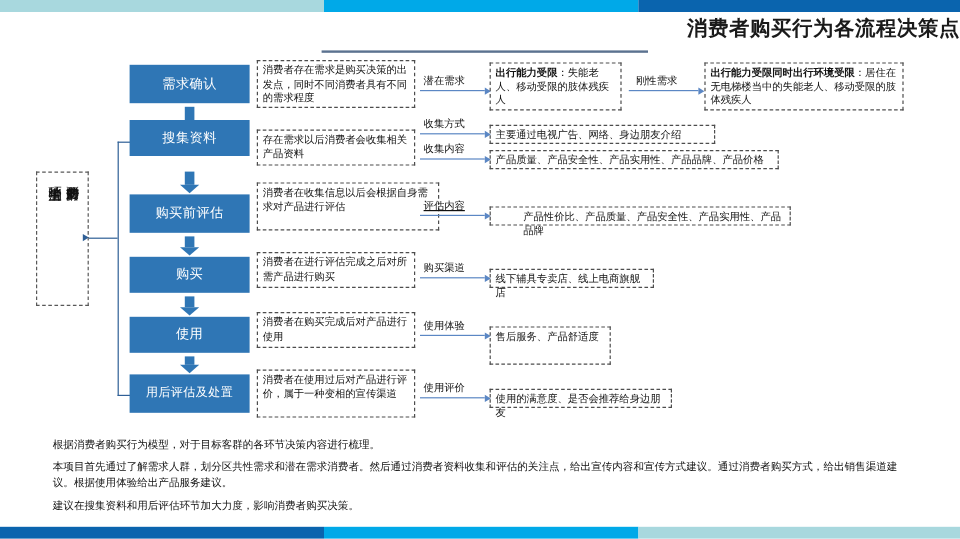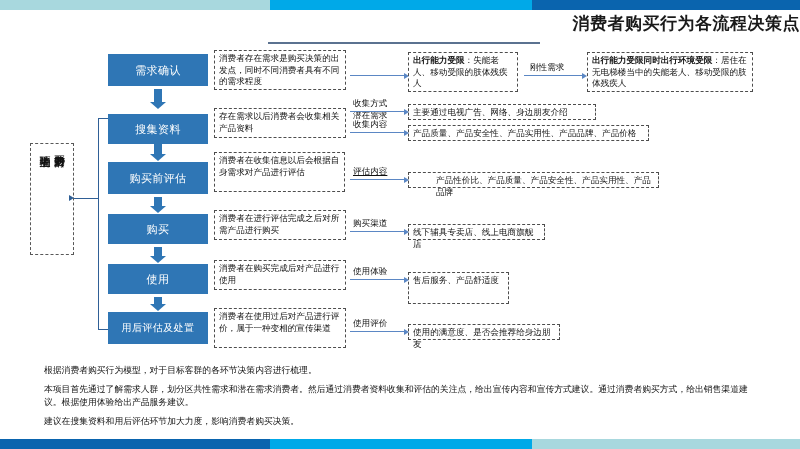--- a/index.html
+++ b/index.html
@@ -124,29 +124,29 @@
 
   <div id="flow">
       <div class="stage" style="top: 54px; height: 32px; line-height: 32px;">
         <span>需求确认</span>
       </div>
       <div class="darrow" style="top: 89px; height: 20px;">
         <div class="shaft" style="height: 13px;"></div>
         <div class="head" style="top: 13px;"></div>
       </div>
       <div class="dbox" style="left: 214px; top: 50px; width: 132px; height: 40px;">消费者存在需求是购买决策的出发点，同时不同消费者具有不同的需求程度</div>
-      <div class="clabel" style="left: 353px; top: 62px; margin-top: 48px;">潜在需求</div>
+      <div class="clabel" style="left: 353px; top: 62px;">潜在需求</div>
       <div class="cline" style="left: 350px; top: 75px; width: 54px;"></div>
       <div class="chead" style="left: 404px; top: 72.6px;"></div>
       <div class="dbox" style="left: 408px; top: 52px; width: 110px; height: 40px;"><b>出行能力受限</b>：失能老人、移动受限的肢体残疾人</div>
       <div class="clabel" style="left: 530px; top: 62px;">刚性需求</div>
       <div class="cline" style="left: 524px; top: 75px; width: 58px;"></div>
       <div class="chead" style="left: 582px; top: 72.6px;"></div>
       <div class="dbox" style="left: 587px; top: 52px; width: 166px; height: 40px;"><b>出行能力受限同时出行环境受限</b>：居住在无电梯楼当中的失能老人、移动受限的肢体残疾人</div>
-      <div class="stage" style="top: 114px; height: 30px; line-height: 30px;">
+      <div class="stage" style="top: 100px; height: 30px; line-height: 30px;">
         <span>搜集资料</span>
       </div>
       <div class="darrow" style="top: 143px; height: 18px;">
         <div class="shaft" style="height: 11px;"></div>
         <div class="head" style="top: 11px;"></div>
       </div>
       <div class="dbox" style="left: 214px; top: 108px; width: 132px; height: 30px;">存在需求以后消费者会收集相关产品资料</div>
       <div class="clabel" style="left: 353px; top: 98px;">收集方式</div>
       <div class="cline" style="left: 350px; top: 111px; width: 54px;"></div>
       <div class="chead" style="left: 404px; top: 108.6px;"></div>
@@ -155,21 +155,21 @@
       <div class="cline" style="left: 350px; top: 132px; width: 54px;"></div>
       <div class="chead" style="left: 404px; top: 129.6px;"></div>
       <div class="dbox" style="left: 408px; top: 125px; width: 241px; height: 16px;">产品质量、产品安全性、产品实用性、产品品牌、产品价格</div>
       <div class="stage" style="top: 162px; height: 32px; line-height: 32px;">
         <span>购买前评估</span>
       </div>
       <div class="darrow" style="top: 197px; height: 16px;">
         <div class="shaft" style="height: 9px;"></div>
         <div class="head" style="top: 9px;"></div>
       </div>
-      <div class="dbox" style="left: 214px; top: 152px; width: 131px; height: 40px;">消费者在收集信息以后会根据自身需求对产品进行评估</div>
+      <div class="dbox" style="left: 214px; top: 152px; width: 152px; height: 40px;">消费者在收集信息以后会根据自身需求对产品进行评估</div>
       <div class="clabel" style="left: 353px; top: 166px; text-decoration: underline;">评估内容</div>
       <div class="cline" style="left: 350px; top: 179px; width: 54px;"></div>
       <div class="chead" style="left: 404px; top: 176.6px;"></div>
       <div class="dbox" style="left: 408px; top: 172px; width: 251px; height: 16px; padding-left: 27px;">产品性价比、产品质量、产品安全性、产品实用性、产品品牌</div>
       <div class="stage" style="top: 214px; height: 30px; line-height: 30px;">
         <span>购买</span>
       </div>
       <div class="darrow" style="top: 247px; height: 16px;">
         <div class="shaft" style="height: 9px;"></div>
         <div class="head" style="top: 9px;"></div>

